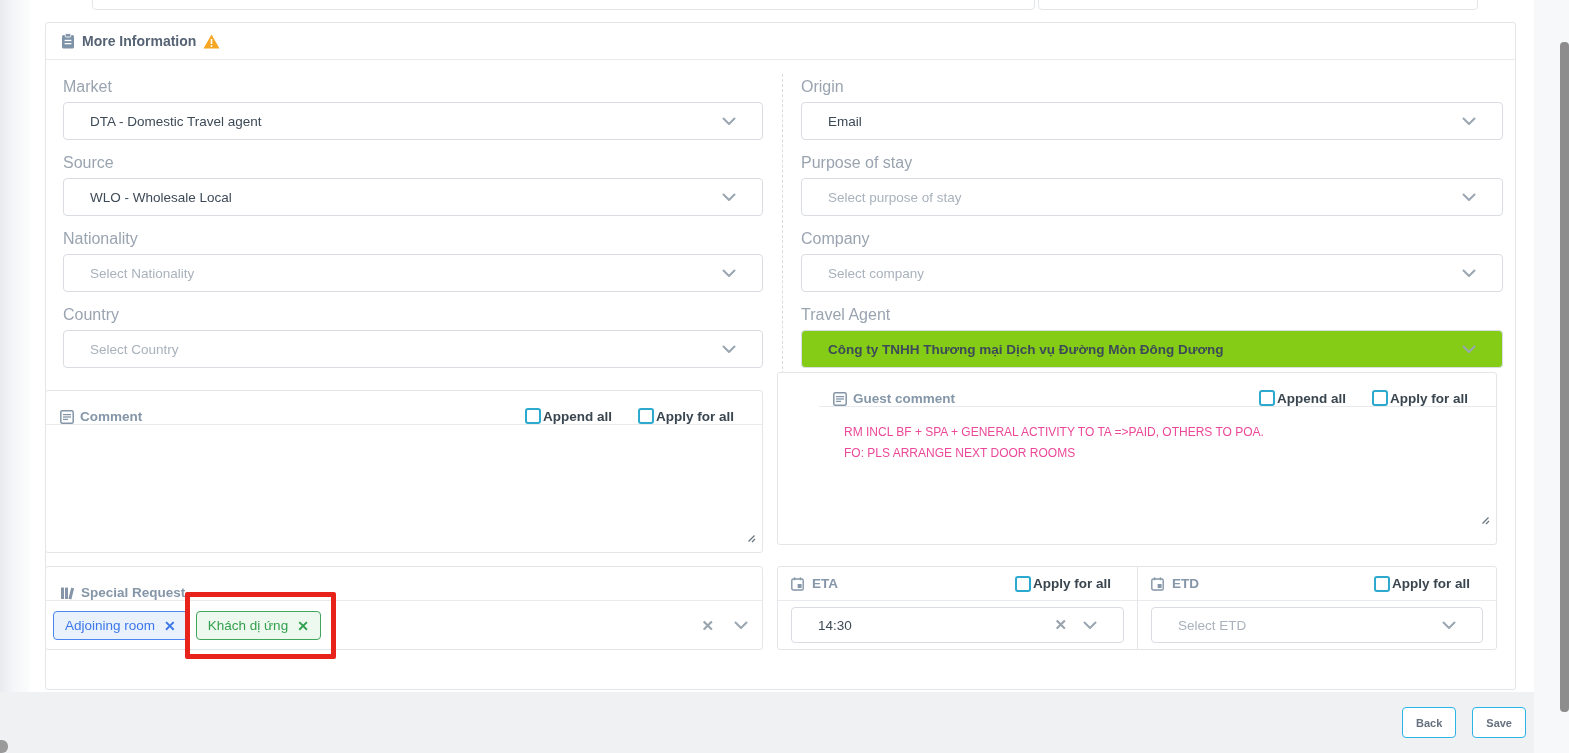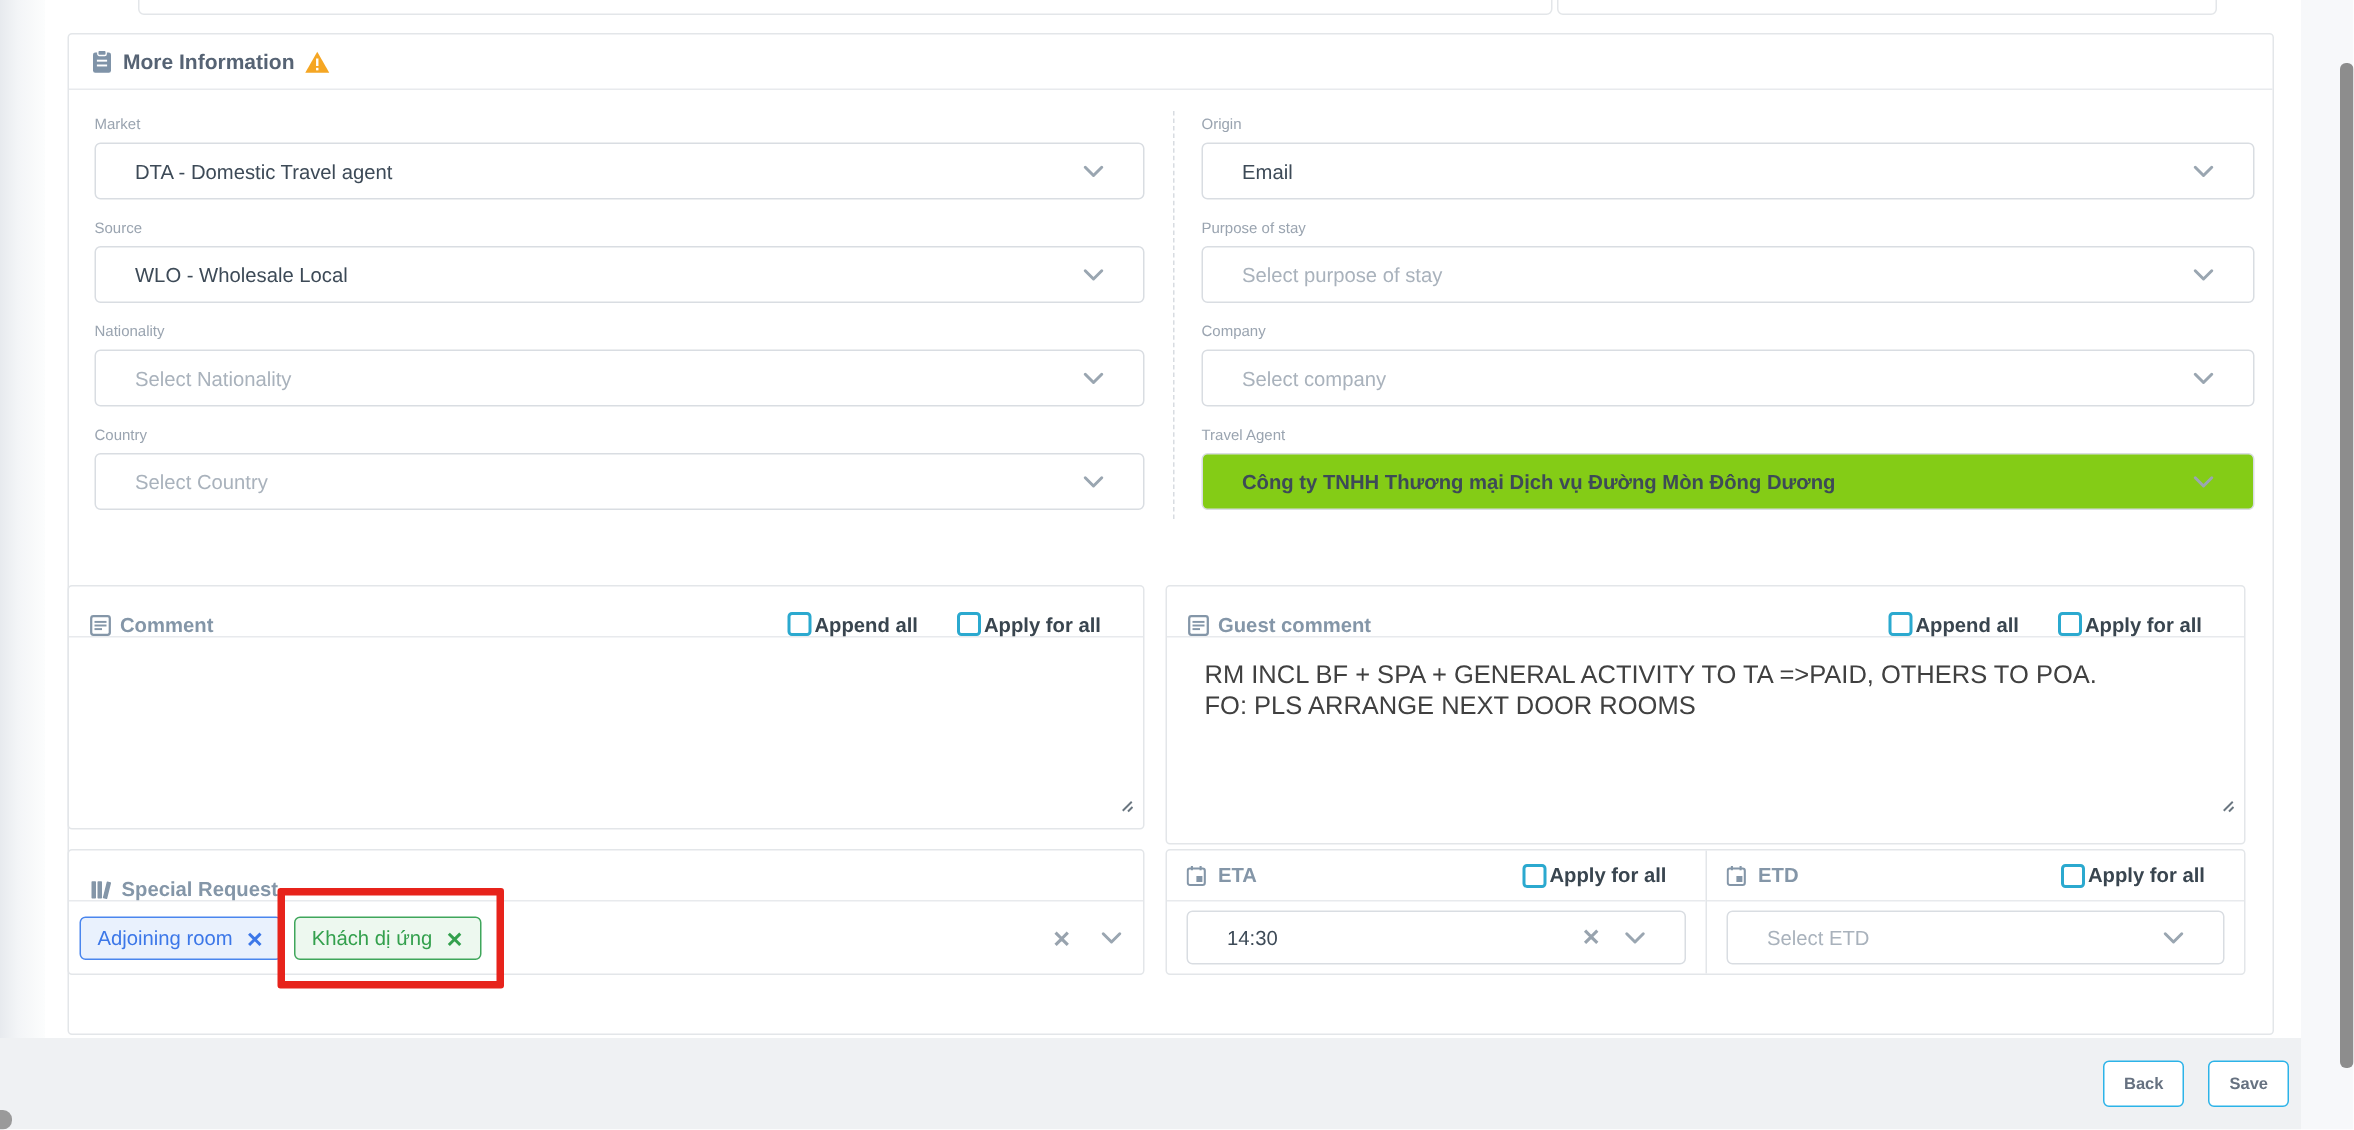--- a/index.html
+++ b/index.html
@@ -22,39 +22,39 @@
   .card-header { height:37px; border-bottom:1px solid #e8eaed; display:flex; align-items:center;
     padding-left:15px; gap:7px; }
   .card-title { font-size:14px; font-weight:bold; color:#566374; }
 
   
   .fields { position:relative; padding:4px 12px 16px 17px; display:grid; grid-template-columns:1fr 1fr; }
   .fields-divider { position:absolute; left:736px; top:14px; bottom:10px; border-left:1px dashed #d8dce1; }
   .cell-l { margin-right:20px; }
   .cell-r { margin-left:18px; }
   .field { margin-top:14px; }
-  .field-label { display:block; font-size:10px; color:#9aa4b0; margin-bottom:6px; }
+  .field-label { display:block; font-size:16px; color:#9aa4b0; margin-bottom:6px; }
   .select { height:38px; border:1px solid #d9dde2; border-radius:4px; background:#fff;
     display:flex; align-items:center; padding:0 26px; font-size:13.5px; color:#3d4a57; cursor:pointer; }
   .select .chev { margin-left:auto; display:flex; align-items:center; }
   .select.ph { color:#a9b2bc; }
   .select.disabled { background:#84cc16;font-weight:bold; }
 
   
   .panel { background:#fff; border:1px solid #e3e6e9; border-radius:3px; }
   .panel-header { height:34px; border-bottom:1px solid #e8eaed; display:flex; align-items:flex-end;
     padding:0 28px 0 14px; }
   .panel-title { font-size:13.5px; font-weight:bold; color:#8496a8; margin-left:6px; }
   .hdr-right { margin-left:auto; display:flex; align-items:center; gap:26px; }
   .chk-group { display:flex; align-items:center; cursor:pointer; }
   .checkbox { width:16px; height:16px; border:2px solid #2ba9cf; border-radius:3px; background:#fff; flex:0 0 auto; }
   .chk-label { font-size:13.5px; font-weight:bold; color:#39454f; margin-left:2px; }
   .panel-body { position:relative; }
   .resize-handle { position:absolute; right:6px; bottom:5px; }
-  .guest-text { padding:15px 25px; font-size:17px; color:#404040; line-height:20.5px; }
+  .guest-text { padding:15px 25px; font-size:12px; color:#ec4899; line-height:20.5px; }
 
   
   .sr-body { height:49px; display:flex; align-items:center; padding:0 14px 0 7px; }
   .tag { height:29px; border-radius:4px; padding:0 11px; font-size:13.5px; display:flex; align-items:center; gap:9px; cursor:pointer; }
   .tag + .tag { margin-left:8px; }
   .tag-blue { background:#e9f1fd; border:1px solid #4a86ee; color:#3c77e8; }
   .tag-green { background:#edf8ef; border:1px solid #3fa65b; color:#33a04d; }
   .tag .x { font-weight:bold; font-size:14px; }
   .sr-clear { margin-left:auto; color:#98a3ae; font-size:15px; font-weight:bold; cursor:pointer; }
   .sr-chev { margin-left:20px; display:flex; align-items:center; cursor:pointer; }
@@ -234,21 +234,21 @@
   <div class="panel-body" style="height:127px;">
     <span></span>
     <span class="resize-handle">
       <svg width="11" height="11" viewBox="0 0 11 11">
           <path d="M9.5 3.5 L3.5 9.5 M10 7 L7 10" stroke="#6a7680" stroke-width="1.3"></path>
         </svg>
     </span>
   </div>
 </div>
 
-<div class="abs panel" style="left:777px; top:390px; width:720px; height:173px;">
+<div class="abs panel" style="left:777px; top:372px; width:720px; height:173px;padding-left:41px;">
   <div class="panel-header">
     <span class="icon">
       <svg width="14" height="14" viewBox="0 0 14 14">
           <rect x="0.8" y="0.8" width="12.4" height="12.4" rx="1.5" fill="none" stroke="#8496a8" stroke-width="1.5"></rect>
           <line x1="3" y1="4.6" x2="11" y2="4.6" stroke="#8496a8" stroke-width="1.3"></line>
           <line x1="3" y1="7" x2="11" y2="7" stroke="#8496a8" stroke-width="1.3"></line>
           <line x1="3" y1="9.4" x2="8" y2="9.4" stroke="#8496a8" stroke-width="1.3"></line>
         </svg>
     </span>
     <span class="panel-title">Guest comment</span>

